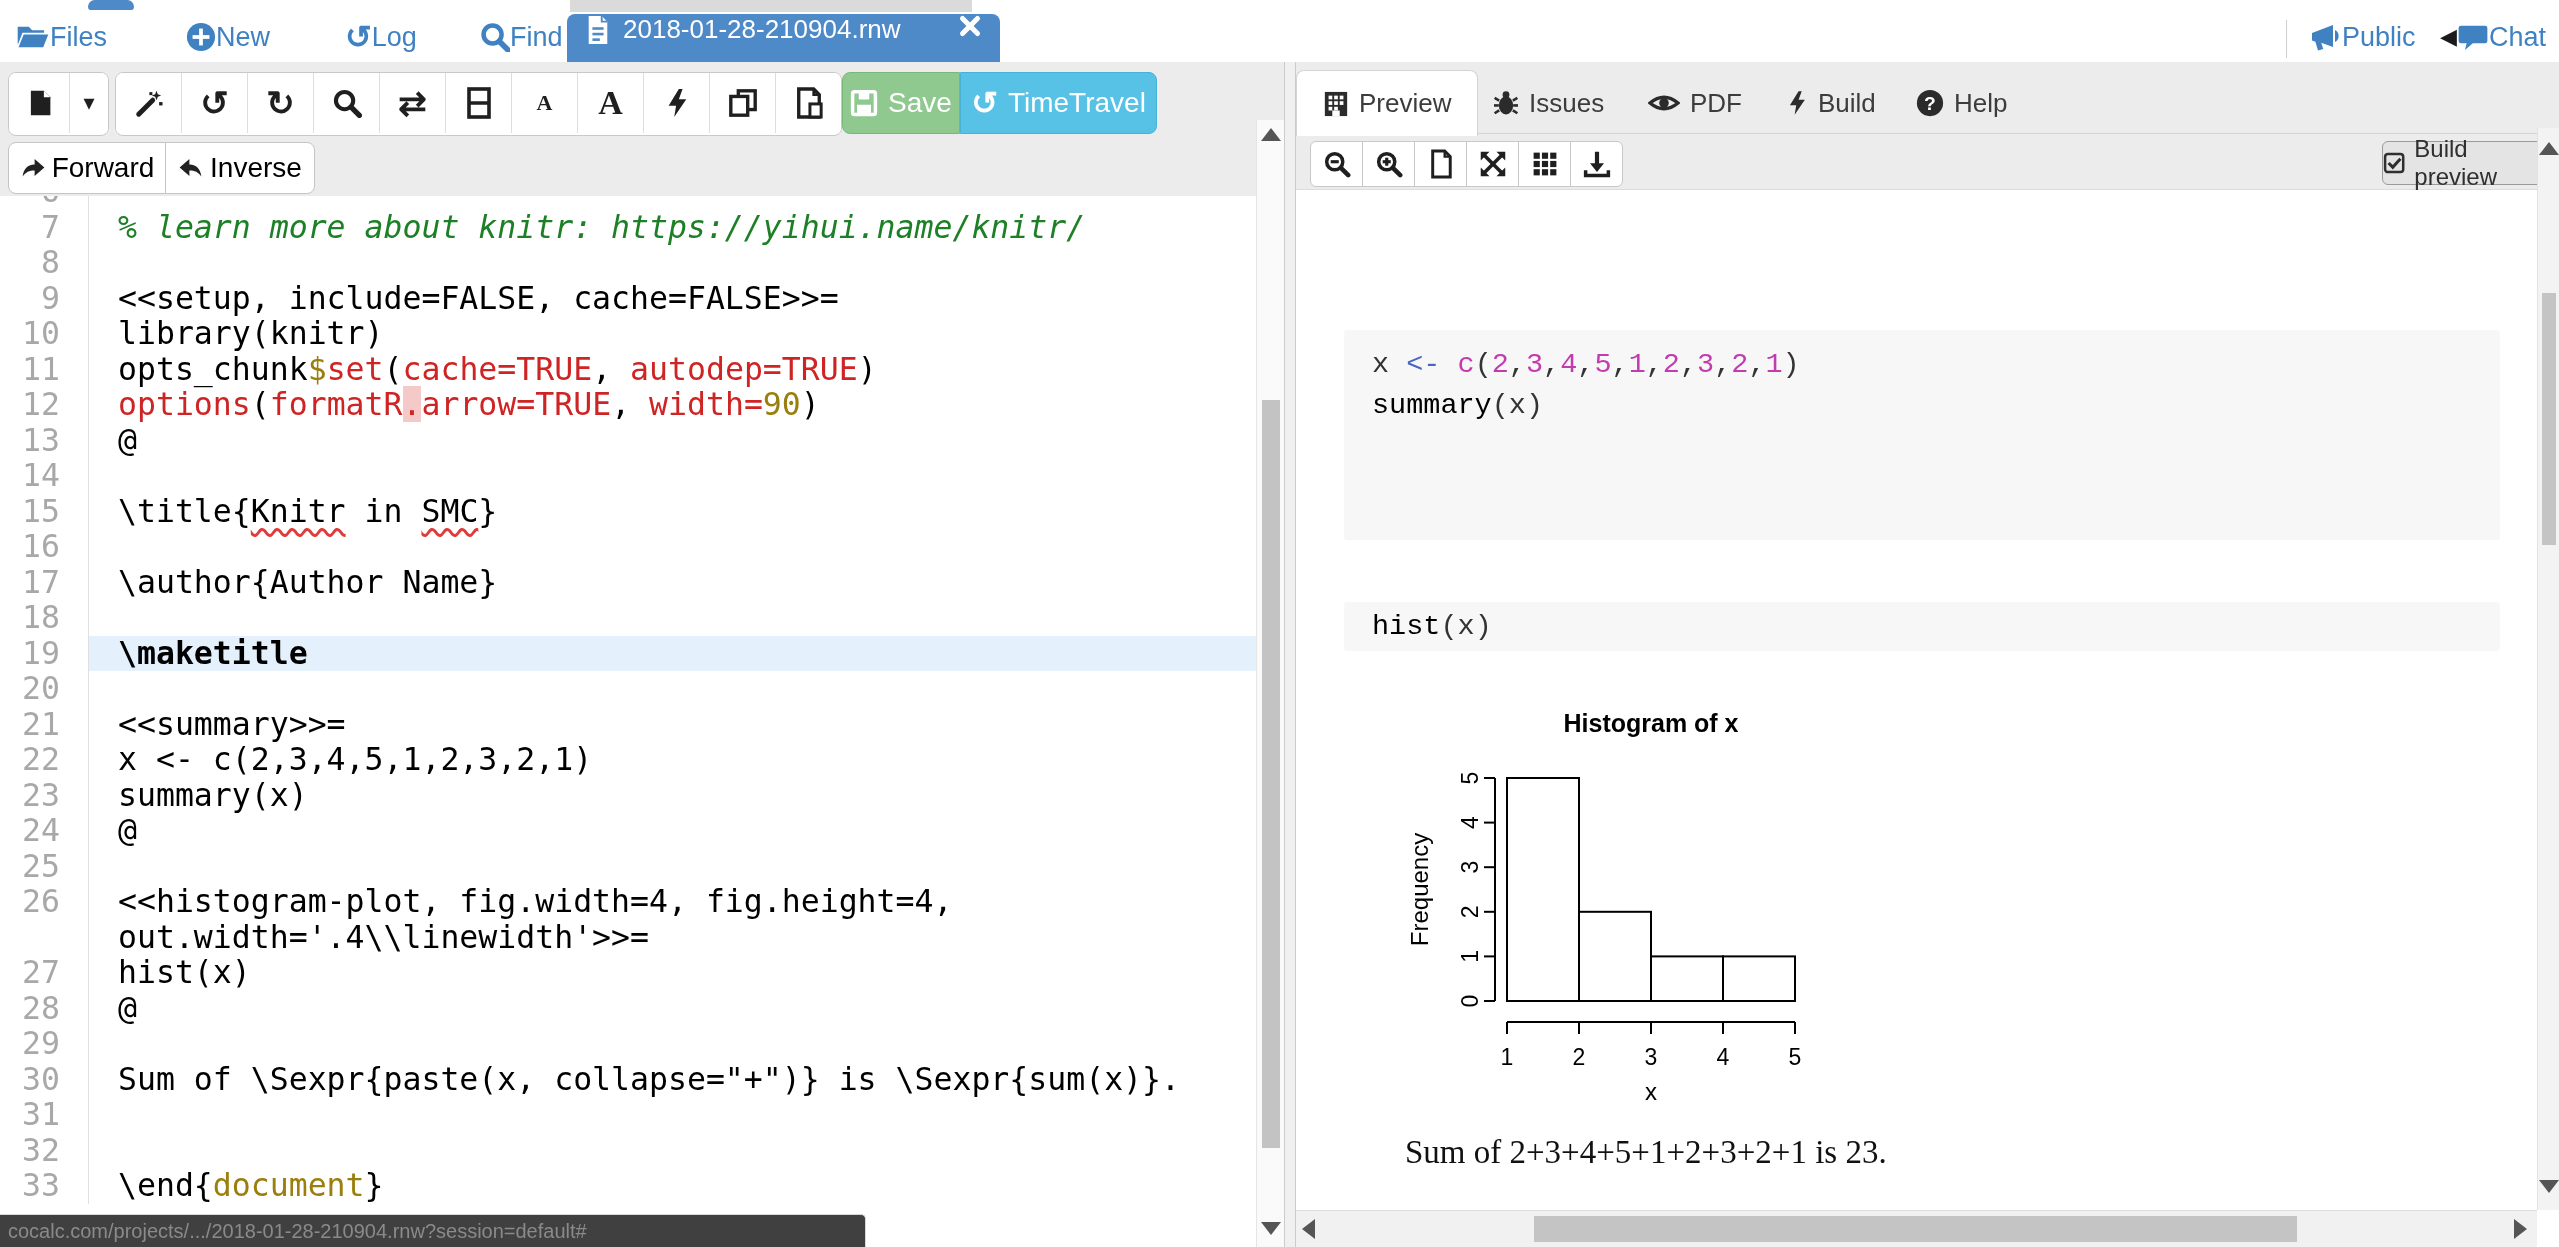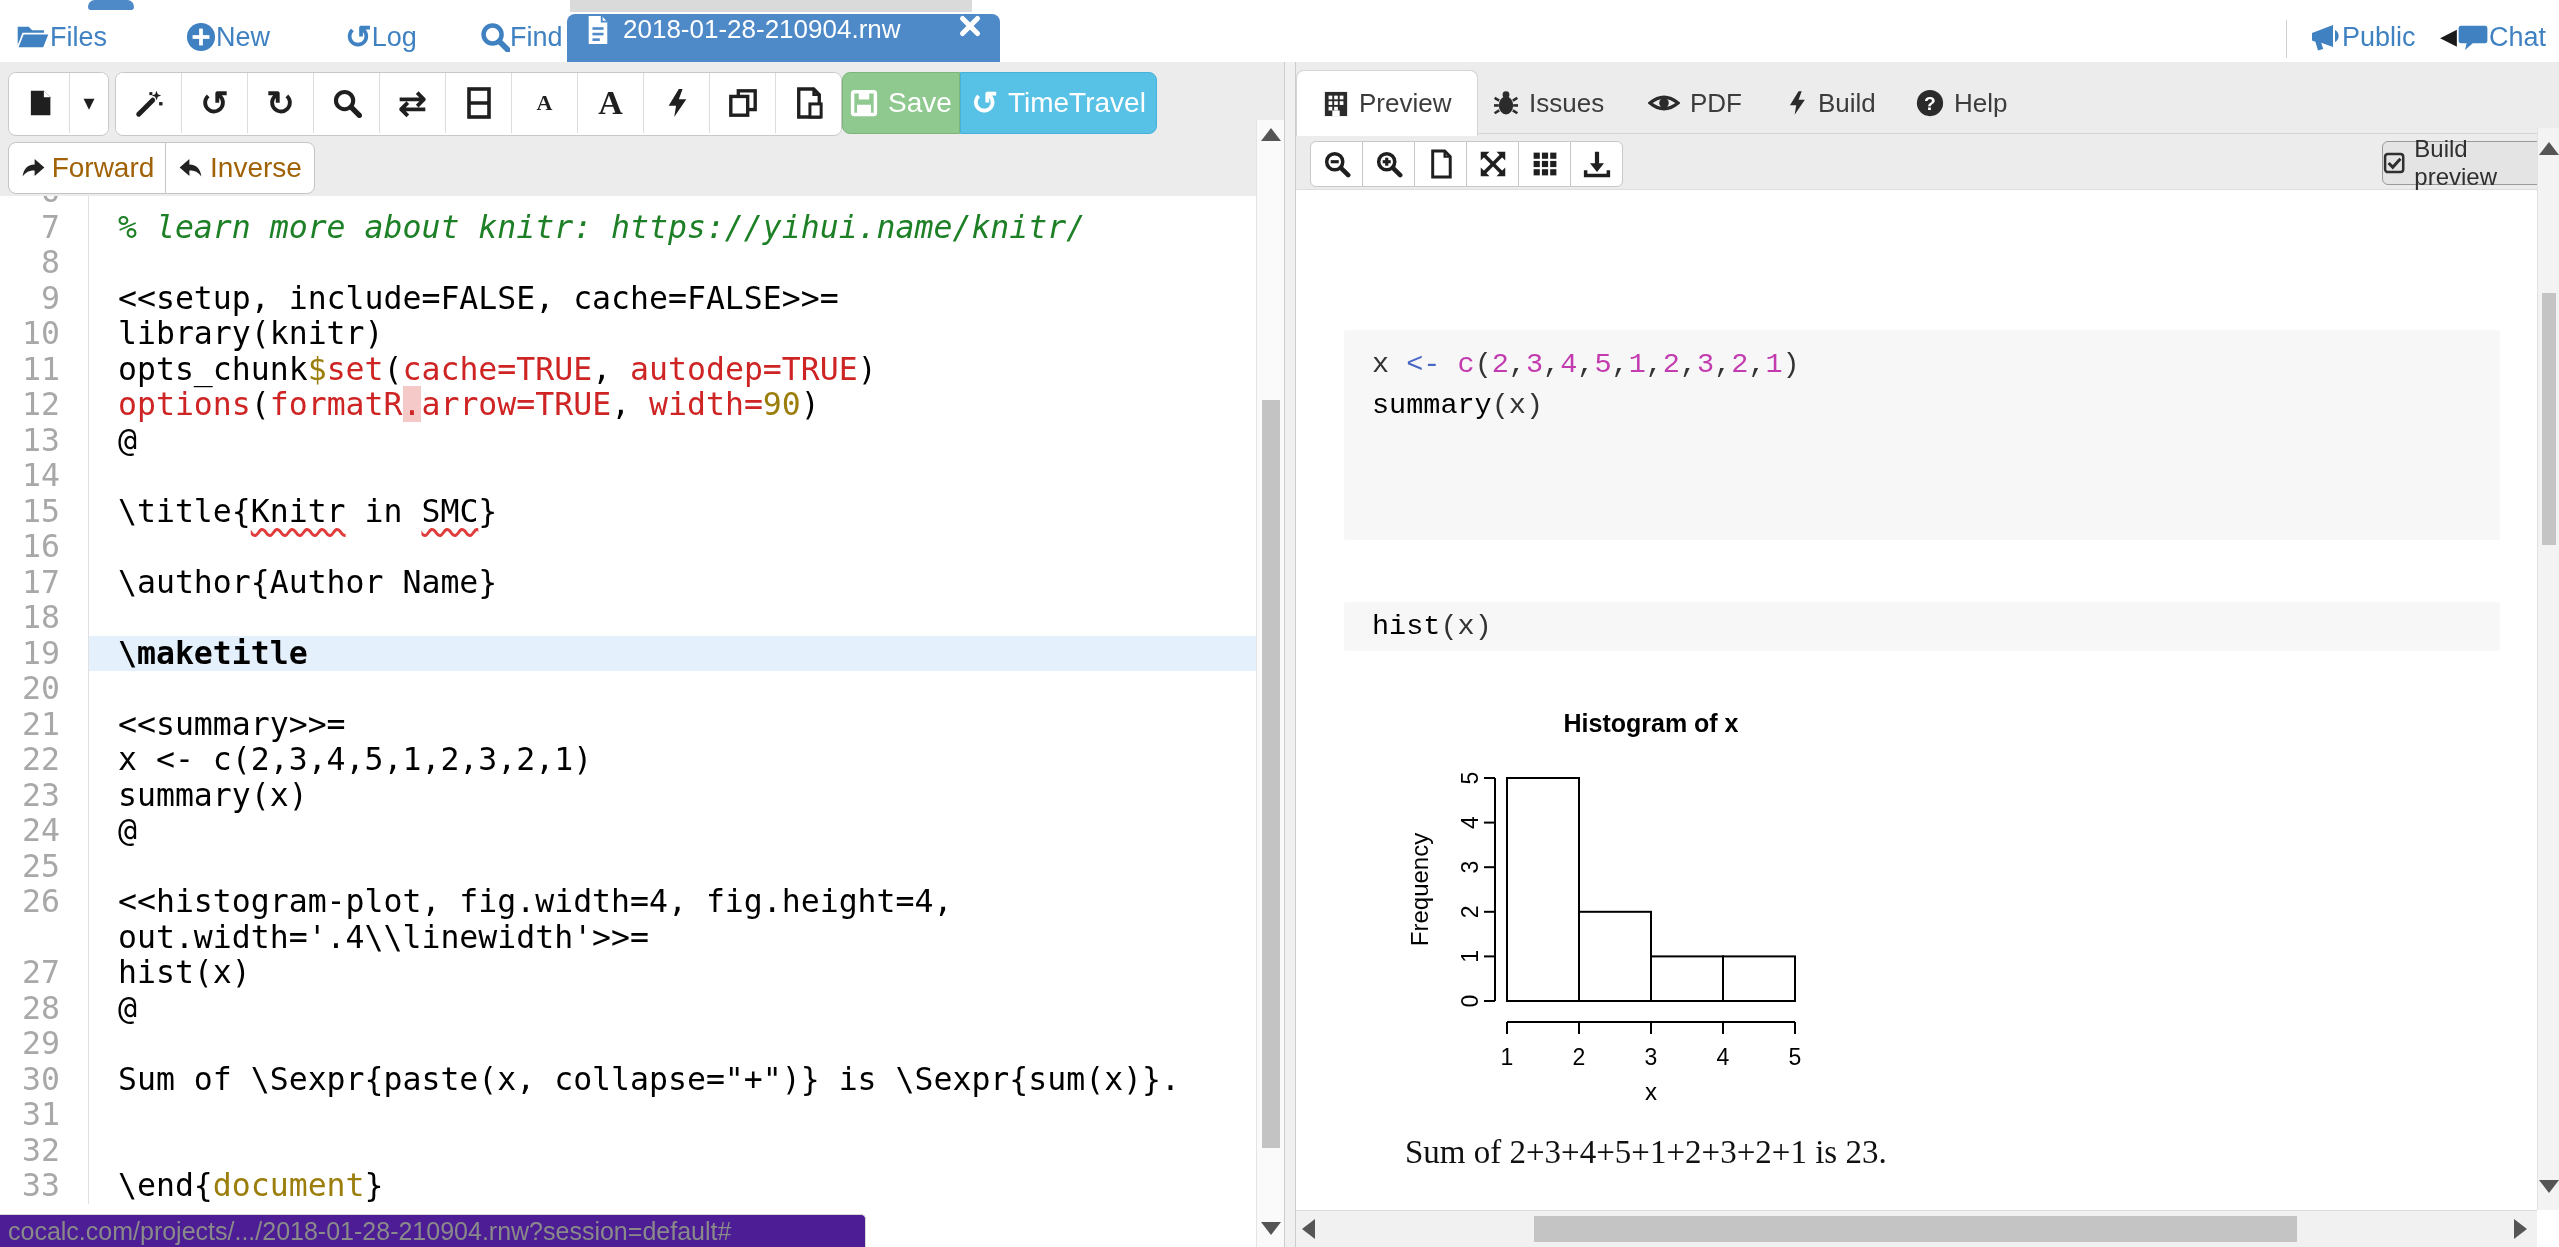--- a/index.html
+++ b/index.html
@@ -33,42 +33,42 @@
   .tbtn .uni{font-size:34px;font-weight:bold;color:#1f1f1f;line-height:1;}
   .a-small{font-family:"Liberation Serif",serif;font-size:22px;font-weight:bold;}
   .a-big{font-family:"Liberation Serif",serif;font-size:34px;font-weight:bold;}
   #save-btn{position:absolute;left:842px;top:72px;width:118px;height:62px;background:#8fc98f;
       border:1px solid #7ab87a;border-radius:8px 0 0 8px;color:#fff;font-size:28px;
       display:flex;align-items:center;justify-content:center;gap:10px;cursor:pointer;box-sizing:border-box;}
   #tt-btn{position:absolute;left:960px;top:72px;width:197px;height:62px;background:#57c1e6;
       border:1px solid #46b2d9;border-radius:0 8px 8px 0;color:#fff;font-size:28px;
       display:flex;align-items:center;justify-content:center;gap:10px;cursor:pointer;box-sizing:border-box;}
   .fw-btn{position:absolute;top:142px;height:52px;background:#fff;border:1px solid #c4c4c4;
-      color:#a16207;font-size:28px;display:flex;align-items:center;justify-content:center;gap:6px;
+      color:#000000;font-size:28px;display:flex;align-items:center;justify-content:center;gap:6px;
       cursor:pointer;box-sizing:border-box;}
 
   
   #editor{left:0;top:196px;width:1256px;height:1051px;background:#fff;overflow:hidden;}
   #editor-lines{margin-top:-22px;}
   .ed-row{display:flex;min-height:35.5px;font-family:"DejaVu Sans Mono",monospace;
       font-size:31.5px;line-height:35.5px;}
   .ed-gutter{width:60px;padding-right:28px;flex:0 0 60px;text-align:right;color:#a8a8a8;
       border-right:1px solid #e0e0e0;background:#fff;user-select:none;}
   .ed-code{flex:1;padding-left:29px;white-space:pre-wrap;word-break:break-word;color:#000;}
   .ed-row.active .ed-code{background:#e4f1fc;font-weight:bold;}
   .tk-d{color:#000;}
   .tk-c{color:#1d8026;font-style:italic;}
   .tk-r{color:#cf2424;}
   .tk-o{color:#9b7e0c;}
   .tk-sp{color:#000;text-decoration:underline wavy #e03c3c;text-decoration-thickness:3px;
       text-underline-offset:6px;text-decoration-skip-ink:none;}
   .tk-hd{color:#cf2424;background:#f6c9c9;}
 
-  #status-url{left:0;top:1214px;width:866px;height:33px;background:#4c1d95;border:1px solid #d7d7d7;
-      border-left:none;border-bottom:none;border-radius:0 5px 0 0;color:#8a8a8a;font-size:25px;
+  #status-url{left:0;top:1214px;width:866px;height:33px;background:#404040;border:1px solid #d7d7d7;
+      border-left:none;border-bottom:none;border-radius:0 5px 0 0;color:#8a8a8a;font-size:20px;
       line-height:32px;padding-left:8px;box-sizing:border-box;white-space:nowrap;overflow:hidden;}
 
   
   .tri{width:0;height:0;}
   .tri-up{border-left:10px solid transparent;border-right:10px solid transparent;border-bottom:13px solid #555;}
   .tri-down{border-left:10px solid transparent;border-right:10px solid transparent;border-top:13px solid #555;}
   .tri-left{border-top:10px solid transparent;border-bottom:10px solid transparent;border-right:13px solid #555;}
   .tri-right{border-top:10px solid transparent;border-bottom:10px solid transparent;border-left:13px solid #555;}
   #ed-vscroll{left:1256px;top:120px;width:28px;height:1127px;background:#fafafa;border-left:1px solid #e5e5e5;box-sizing:border-box;}
   #ed-vthumb{position:absolute;left:5px;top:280px;width:18px;height:748px;background:#c3c3c3;}

